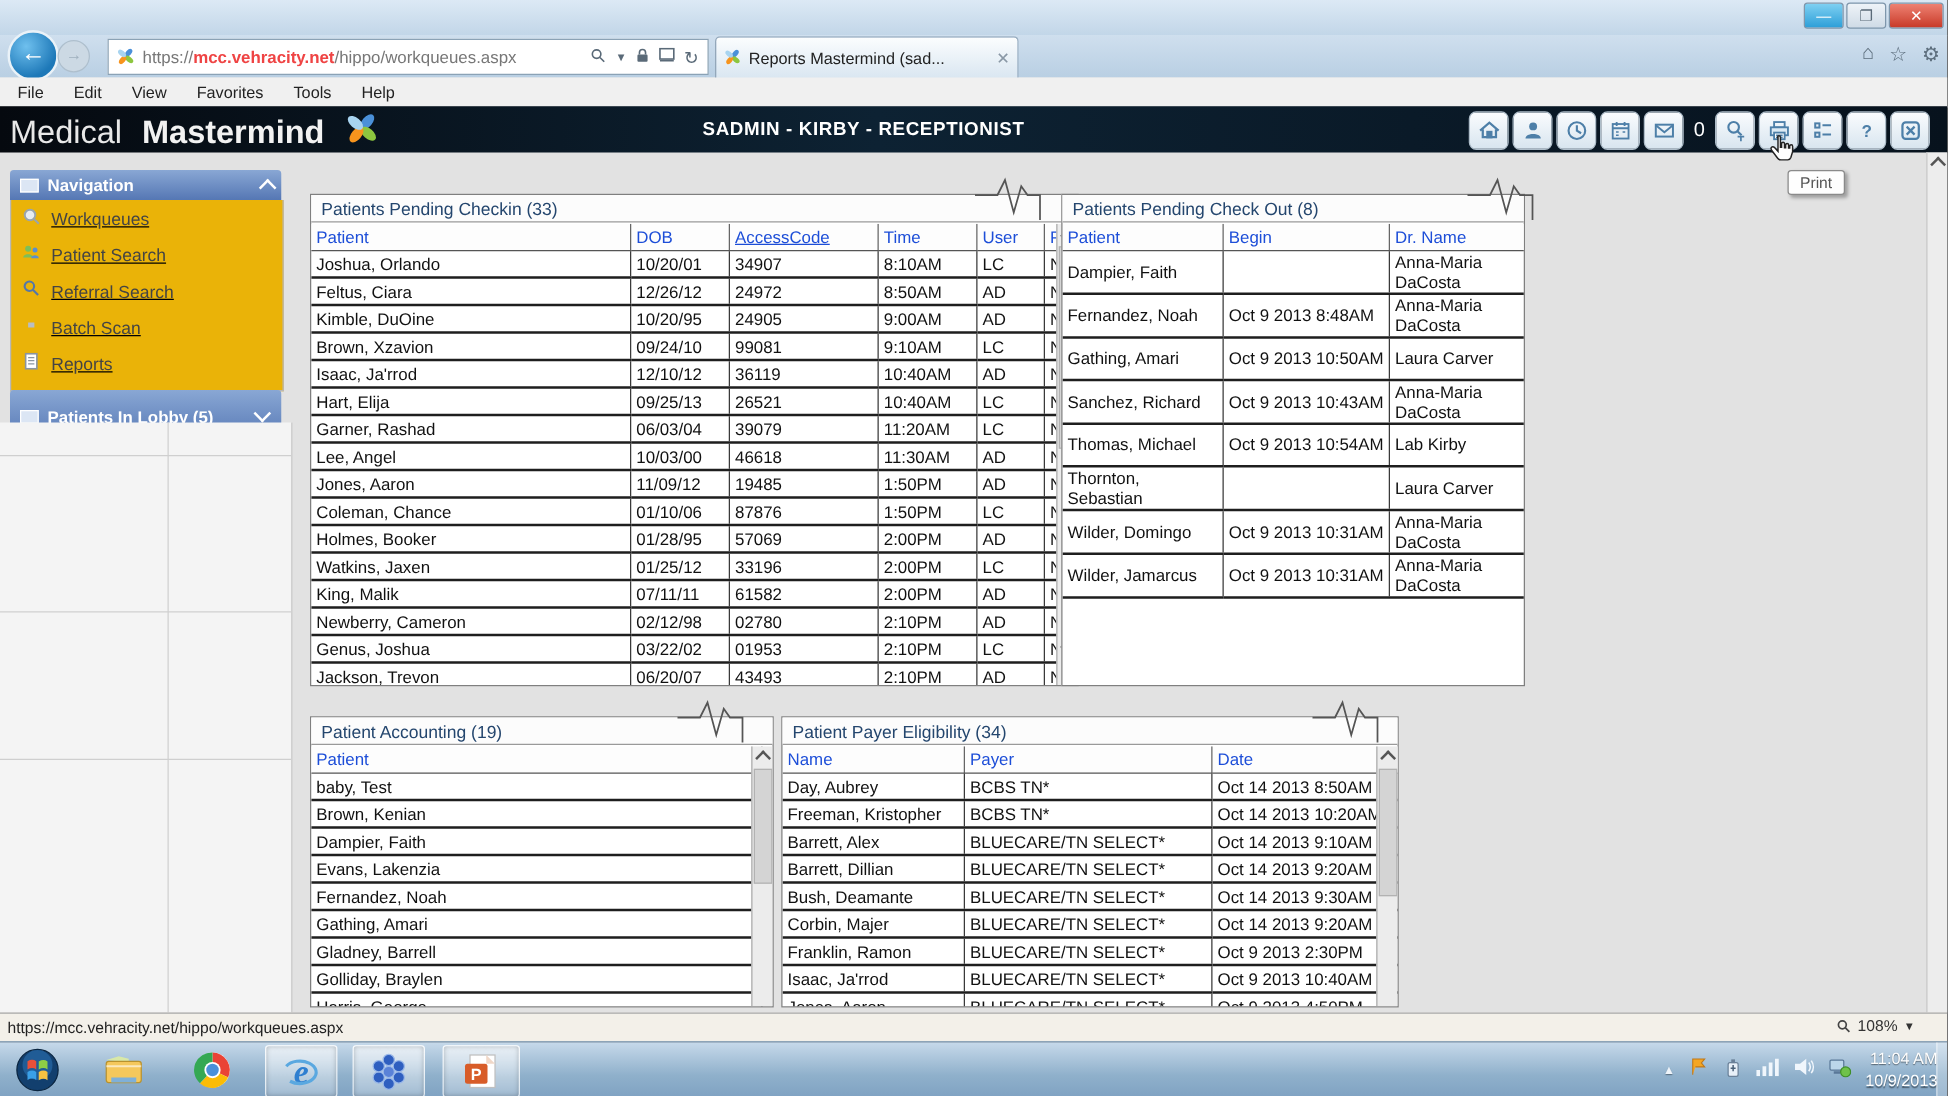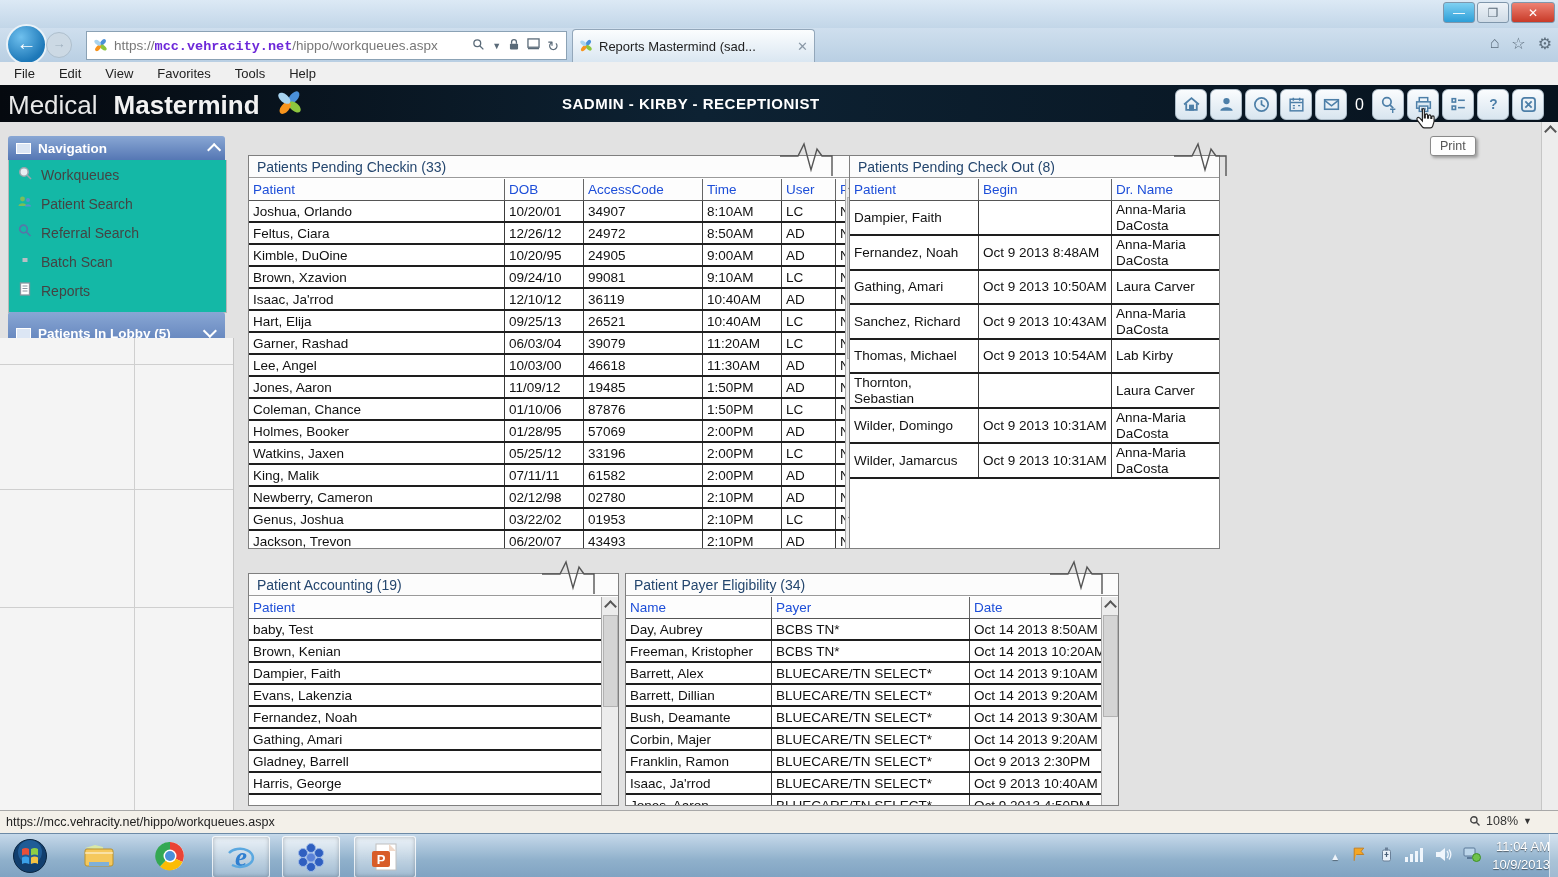--- a/index.html
+++ b/index.html
@@ -19,21 +19,21 @@
     background:linear-gradient(#cfdfee,#b9cfe3);}
   .backbtn{position:absolute;left:6px;top:-4px;width:37px;height:37px;border-radius:50%;
     background:radial-gradient(circle at 35% 30%,#6fc0ee,#1d78b8 70%);
     border:2px solid #eaf2f8;color:#fff;font-size:20px;text-align:center;line-height:34px;}
   .fwdbtn{position:absolute;left:46px;top:4px;width:24px;height:24px;border-radius:50%;
     background:#ccd9e4;border:1px solid #aebfcd;color:#9fb0be;font-size:13px;
     text-align:center;line-height:22px;}
   .addressbar{position:absolute;left:86px;top:3px;width:479px;height:27px;background:#fff;
     border:1px solid #8ba2b5;display:flex;align-items:center;font-size:13.5px;}
   .addr-text{flex:1;white-space:nowrap;overflow:hidden;color:#777;}
-  .addr-text b{color:#6d28d9;font-weight:bold;font-family:Liberation Mono, monospace;}
+  .addr-text b{color:#ef4444;font-weight:bold;}
   .addr-icons{display:flex;align-items:center;gap:7px;padding:0 7px;color:#5a6a78;font-size:13px;}
   .tab{position:absolute;left:572px;top:1px;width:229px;height:33px;
     background:linear-gradient(#fbfdfe,#d9e6f1);border:1px solid #93a7ba;border-bottom:none;
     border-radius:4px 4px 0 0;display:flex;align-items:center;padding:0 6px;gap:6px;
     font-size:13px;color:#222;}
   .tab-close{margin-left:auto;color:#8a98a6;font-size:13px;}
   .browser-tools{position:absolute;right:6px;top:6px;display:flex;gap:12px;
     font-size:16px;color:#5d6e7d;}
   .menubar{position:absolute;left:0;top:62px;width:1558px;height:23px;background:#f0f0f0;
     border-bottom:1px solid #d0d0d0;display:flex;align-items:center;gap:24px;
@@ -57,42 +57,42 @@
     padding:2px 9px;font-size:12.5px;color:#555;}
   .cursor{position:absolute;left:1414px;top:108px;z-index:60;}
   
   .sb-header{position:absolute;left:8px;width:217px;height:24px;border-radius:3px 3px 0 0;
     background:linear-gradient(#89a7d4,#5577b4);color:#fff;font-weight:bold;font-size:13.5px;
     display:flex;align-items:center;padding:0 8px;box-sizing:border-box;}
   .sb-header .chev{margin-left:auto;width:8px;height:8px;border:solid #fff;
     border-width:2px 2px 0 0;}
   .chev.up{transform:rotate(-45deg) translateY(3px);}
   .chev.down{transform:rotate(135deg) translateY(3px);}
-  .nav-panel{position:absolute;left:8px;top:160px;width:217px;height:152px;background:#14b8a6;
-    border:1px solid #b8b8b8;border-top:none;}
+  .nav-panel{position:absolute;left:8px;top:160px;width:217px;height:152px;background:#eab308;
+    border:1px solid #b8b8b8;border-top:none;text-decoration:underline;}
   .nav-item{height:29px;display:flex;align-items:center;gap:8px;padding-left:8px;
     font-size:14px;color:#444;}
   .lobby-area{position:absolute;left:0;top:338px;width:233px;height:472px;background:#f4f4f4;
     border-right:1px solid #c4c4c4;}
   .lobby-area .vline{position:absolute;left:134px;top:0;width:1px;height:100%;background:#cfcfcf;}
   .lobby-area .hline{position:absolute;left:0;width:100%;height:1px;background:#cfcfcf;}
   
   .panel{position:absolute;background:#fff;border:1px solid #7f7f7f;box-sizing:border-box;}
   .panel-title{height:22px;border-bottom:1px solid #9a9a9a;color:#24466e;font-size:14px;
     padding:3px 0 0 8px;box-sizing:border-box;background:#fcfcfc;}
   .panel-clip{position:absolute;left:0;right:0;top:23px;bottom:0;overflow:hidden;}
   table.grid{border-collapse:collapse;table-layout:fixed;}
   table.grid th{font-weight:normal;color:#1d4ed8;font-size:13.5px;text-align:left;
     padding:2px 4px;border-right:1px solid #666;border-bottom:1px solid #555;height:17px;
     white-space:nowrap;overflow:hidden;background:#fdfdfd;}
   table.grid td{font-size:13.5px;color:#111;padding:1px 4px;border-right:1px solid #3a3a3a;
     border-bottom:2px solid #1e1e1e;white-space:nowrap;overflow:hidden;height:18px;}
   table.wrap td{white-space:normal;line-height:1.15;height:30px;vertical-align:middle;}
   .t-checkin{width:598px;} .t-checkin th:nth-child(1){width:247px;}
-  .t-checkin th:nth-child(2){width:70px;}  .t-checkin th:nth-child(3){width:110px;}
+  .t-checkin th:nth-child(2){width:70px;}  .t-checkin th:nth-child(3){width:110px;text-decoration:underline;}
   .t-checkin th:nth-child(4){width:70px;}  .t-checkin th:nth-child(5){width:45px;}
   .t-checkin th:nth-child(6){width:54px;}
   .t-checkout{width:369px;} .t-checkout th:nth-child(1){width:120px;}
   .t-checkout th:nth-child(2){width:124px;} .t-checkout th:nth-child(3){width:123px;}
   .t-accounting{width:352px;} .t-accounting th:nth-child(1){width:352px;}
   .t-eligibility{width:476px;} .t-eligibility th:nth-child(1){width:137px;}
   .t-eligibility th:nth-child(2){width:189px;} .t-eligibility th:nth-child(3){width:148px;}
   .vscroll{position:absolute;right:0;top:0;bottom:0;width:16px;background:#ececec;
     border-left:1px solid #aaa;}
   .sb-arrow{position:absolute;left:4px;width:7px;height:7px;border:solid #555;
@@ -467,21 +467,21 @@
             <tr>
               <td>Holmes, Booker</td>
               <td>01/28/95</td>
               <td>57069</td>
               <td>2:00PM</td>
               <td>AD</td>
               <td>N</td>
             </tr>
             <tr>
               <td>Watkins, Jaxen</td>
-              <td>05/25/12</td>
+              <td>01/25/12</td>
               <td>33196</td>
               <td>2:00PM</td>
               <td>LC</td>
               <td>N</td>
             </tr>
             <tr>
               <td>King, Malik</td>
               <td>07/11/11</td>
               <td>61582</td>
               <td>2:00PM</td>
@@ -602,20 +602,23 @@
               <td>Evans, Lakenzia</td>
             </tr>
             <tr>
               <td>Fernandez, Noah</td>
             </tr>
             <tr>
               <td>Gathing, Amari</td>
             </tr>
             <tr>
               <td>Gladney, Barrell</td>
+            </tr>
+            <tr>
+              <td>Golliday, Braylen</td>
             </tr>
             <tr>
               <td>Harris, George</td>
             </tr>
           </tbody>
       </table>
       <div class="vscroll">
         <div class="sb-arrow up"></div>
         <div class="sb-thumb" style="top:18px;height:90px;"></div>
       </div>

